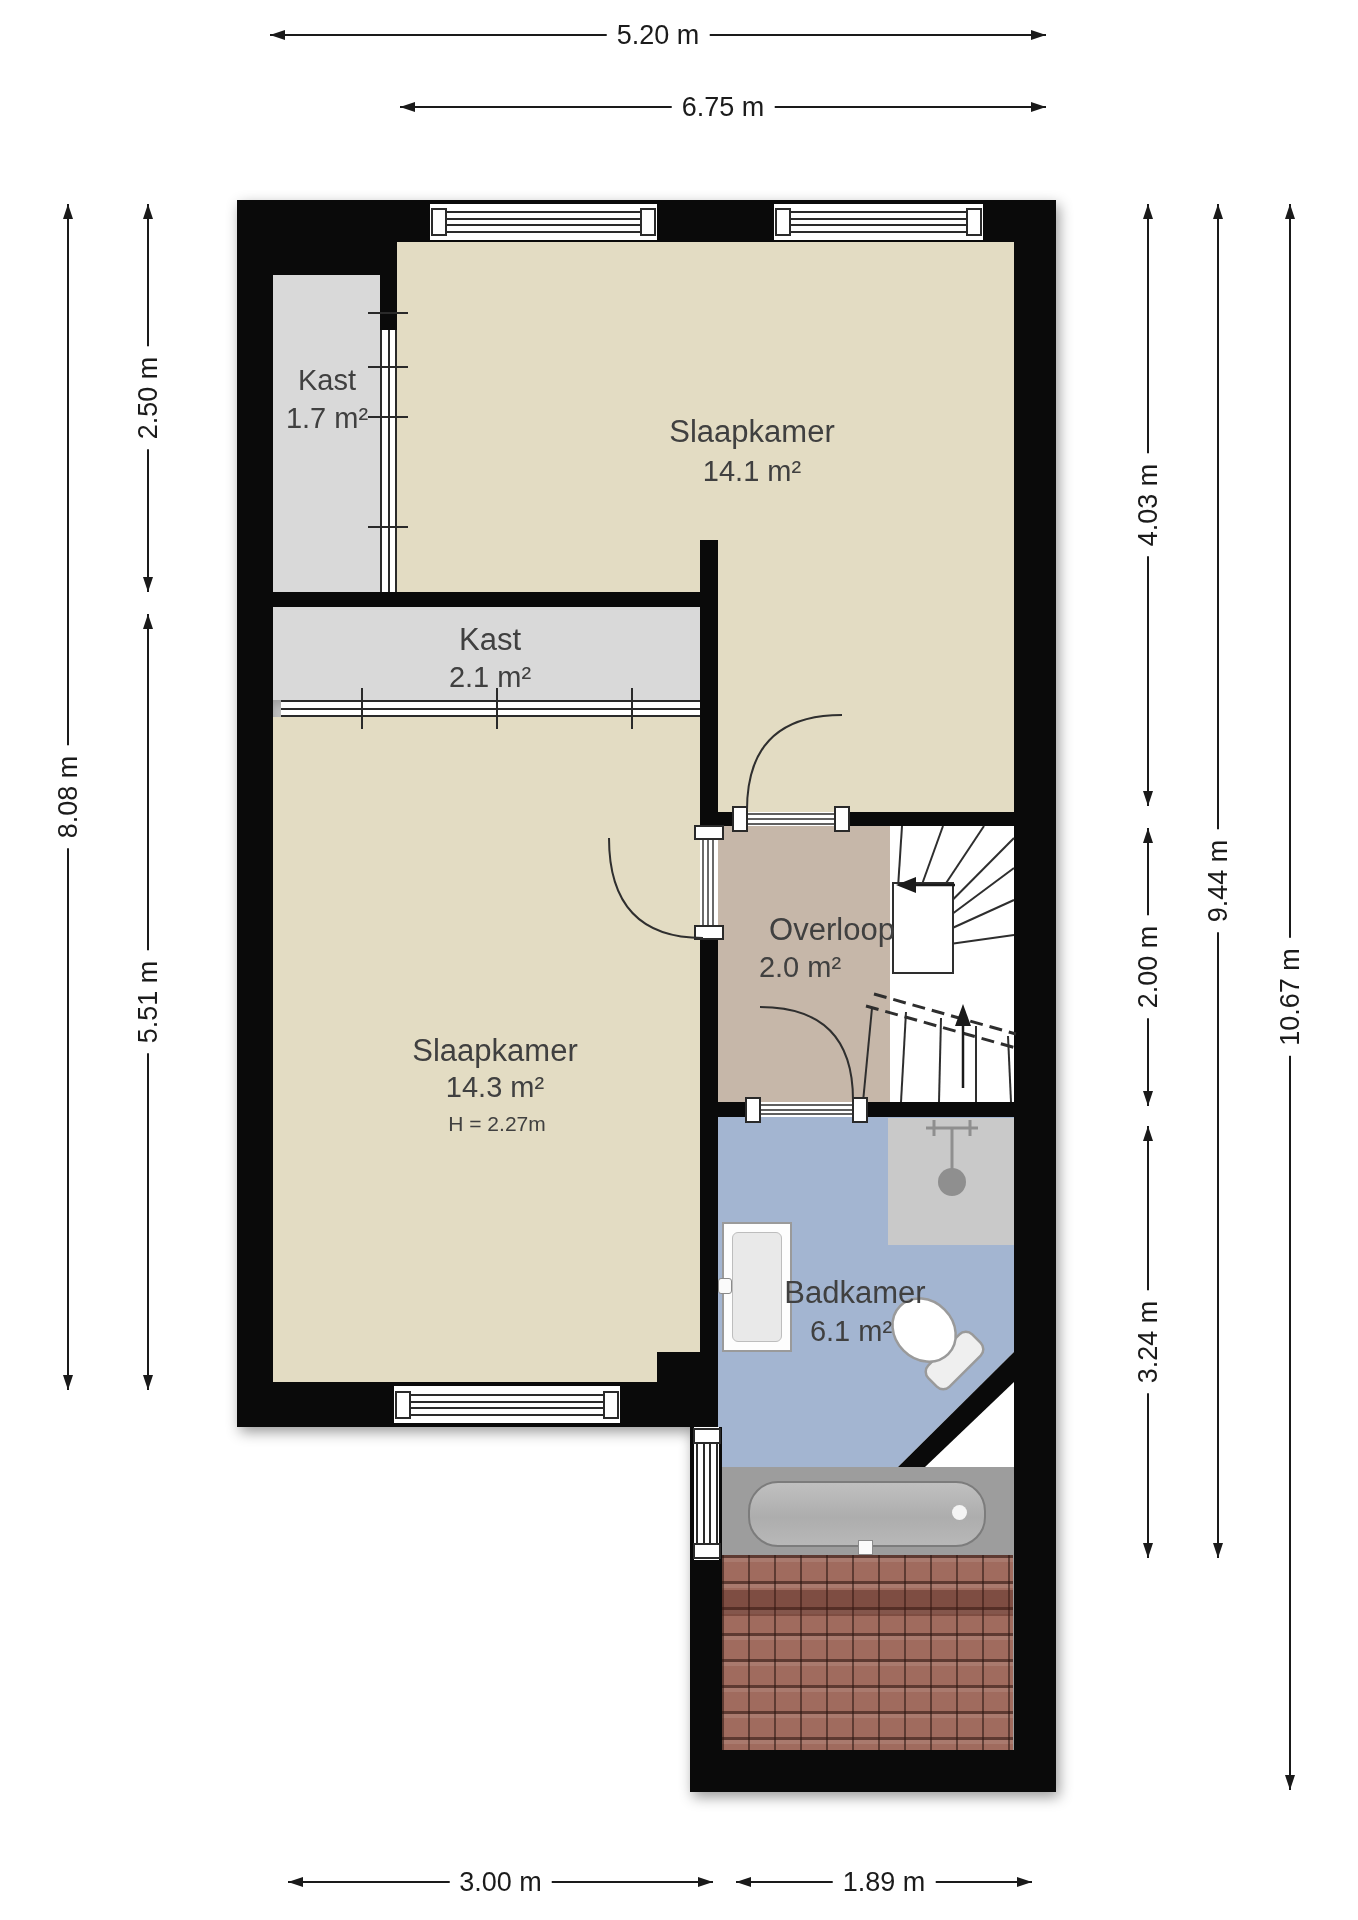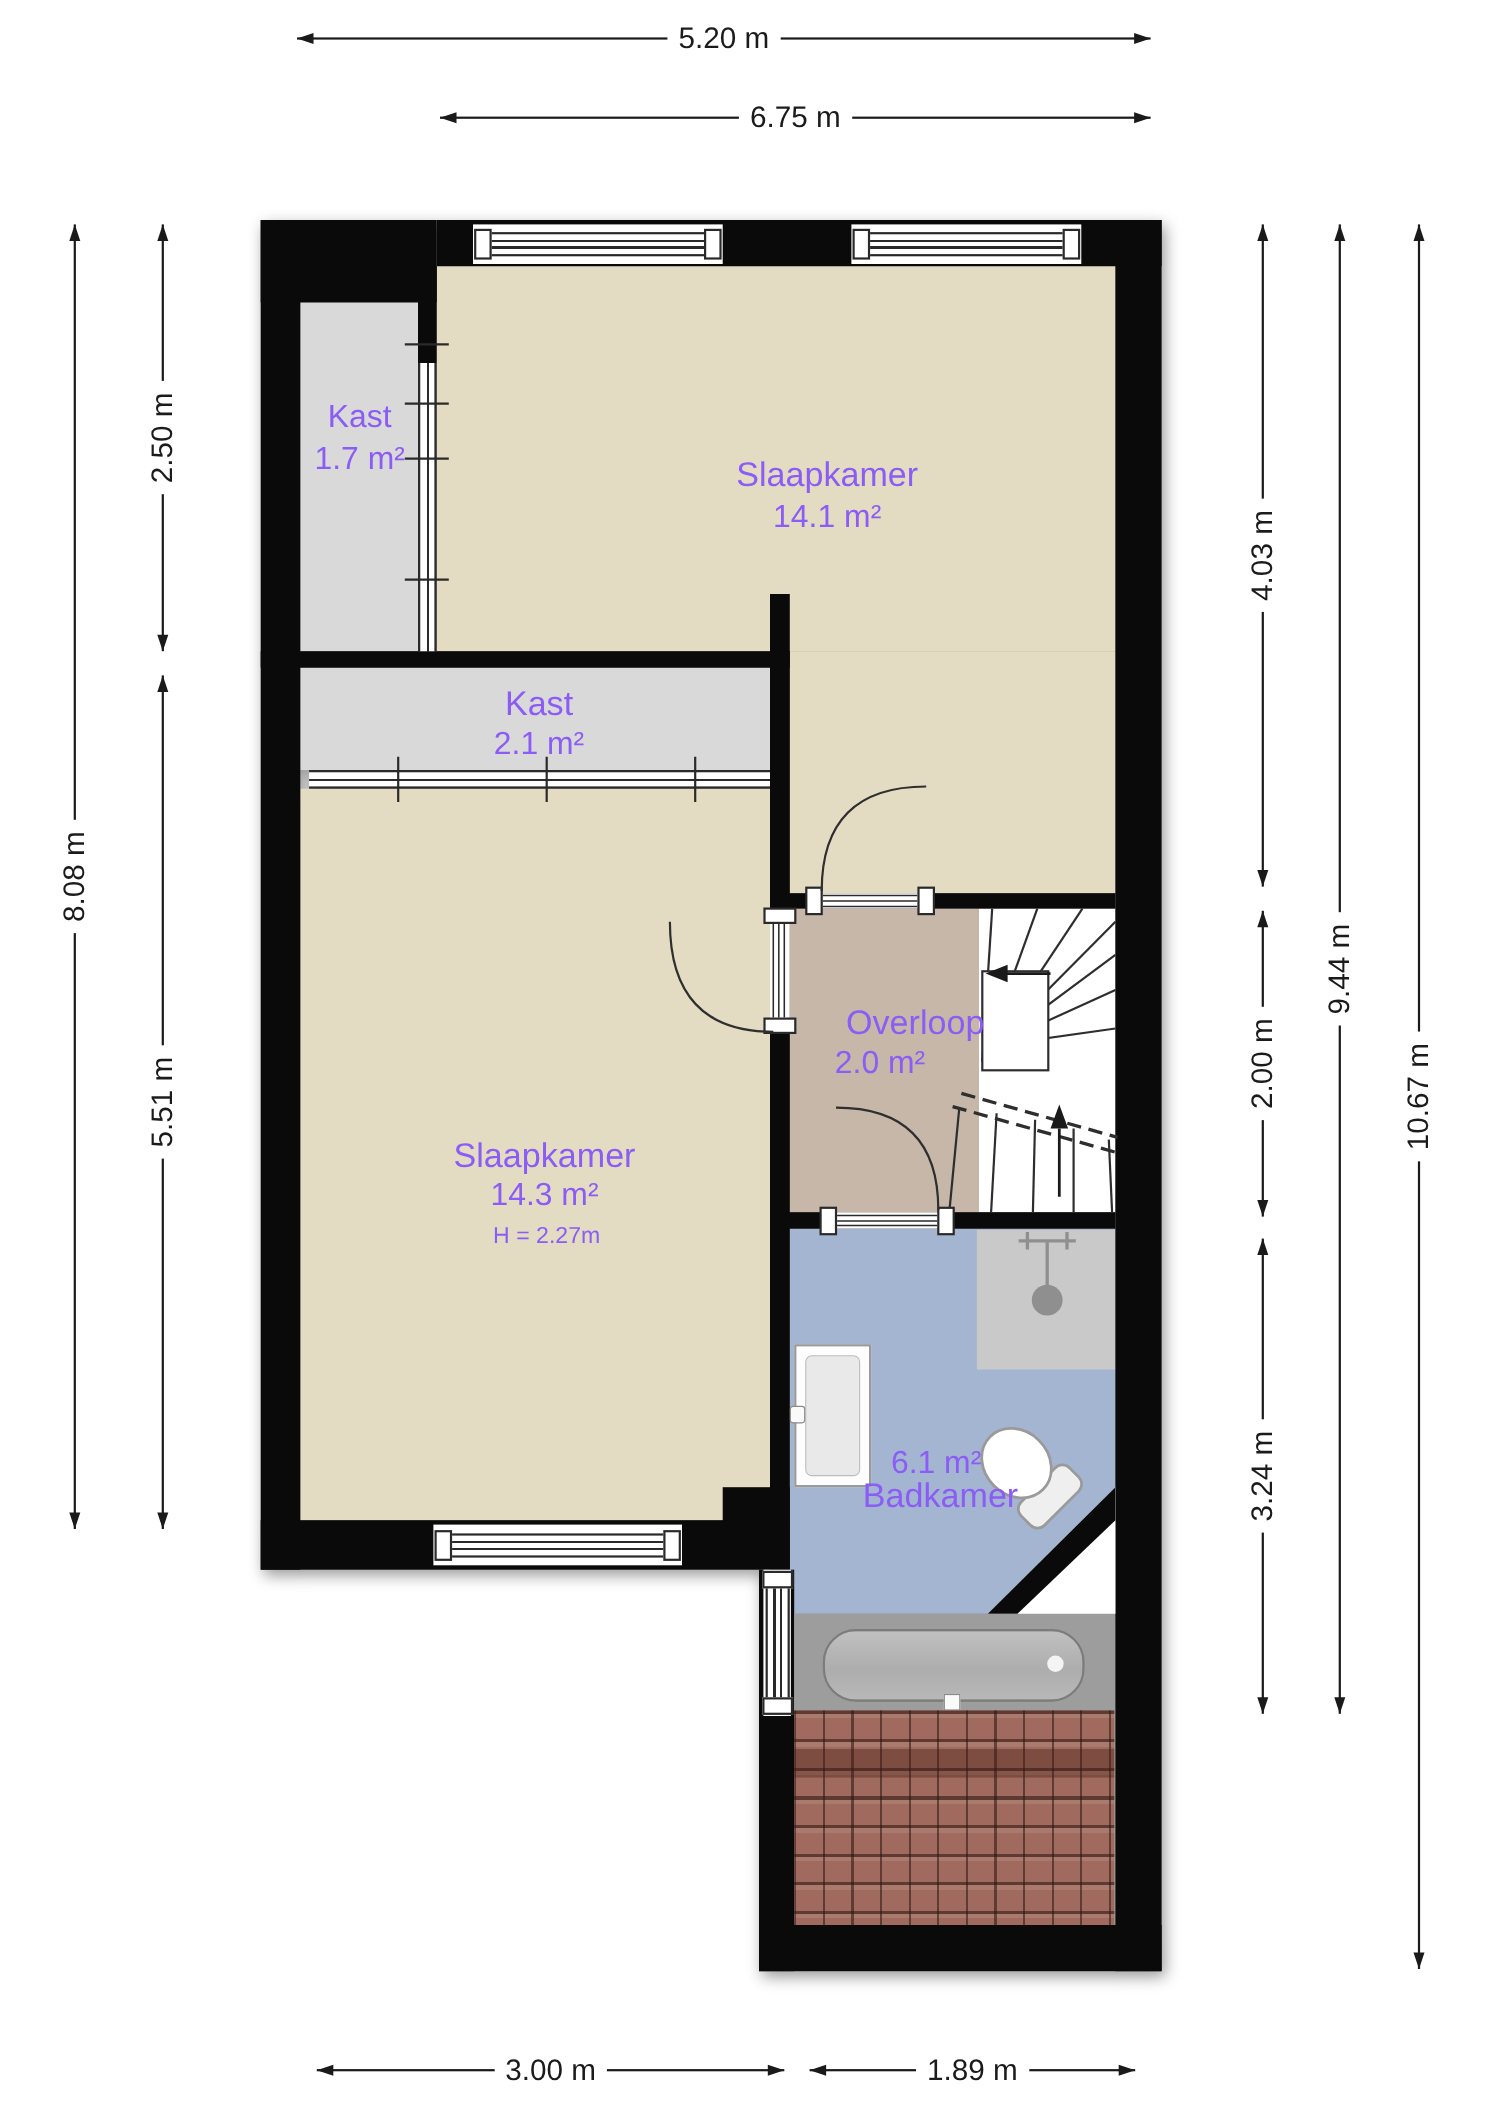--- a/index.html
+++ b/index.html
@@ -4,21 +4,21 @@
 <style>
   html,body{margin:0;padding:0;background:#fff;}
   .canvas{position:relative;width:1358px;height:1920px;background:#fff;overflow:hidden;
           font-family:"Liberation Sans",sans-serif;color:#1b1b1b;}
   .abs{position:absolute;}
   
   .building{position:absolute;inset:0;filter:drop-shadow(3px 5px 7px rgba(0,0,0,.40));}
   .wall{position:absolute;background:#0a0a0a;}
   .room{position:absolute;}
   .rlabel{position:absolute;transform:translate(-50%,-50%);white-space:nowrap;
-          text-align:center;color:#8b5cf6;}
+          text-align:center;color:#404040;}
   .rname{font-size:31px;}
   .rarea{font-size:29px;}
   .rsmall{font-size:21px;}
   
   .win{position:absolute;background:#fff;}
   .glz-h{position:absolute;left:16px;right:16px;top:50%;height:18px;transform:translateY(-50%);
          border-top:2px solid #2a2a2a;border-bottom:2px solid #2a2a2a;
          background:linear-gradient(to bottom,transparent 0 5px,#2a2a2a 5px 7px,transparent 7px 11px,#2a2a2a 11px 13px,transparent 13px);}
   .glz-v{position:absolute;top:16px;bottom:16px;left:50%;width:18px;transform:translateX(-50%);
          border-left:2px solid #2a2a2a;border-right:2px solid #2a2a2a;
@@ -271,17 +271,17 @@
     <div class="rlabel rname" style="left:490px;top:640px">Kast</div>
     <div class="rlabel rarea" style="left:490px;top:677px">2.1 m²</div>
 
     <div class="rlabel rname" style="left:495px;top:1051px">Slaapkamer</div>
     <div class="rlabel rarea" style="left:495px;top:1087px">14.3 m²</div>
     <div class="rlabel rsmall" style="left:497px;top:1124px">H = 2.27m</div>
 
     <div class="rlabel rname" style="left:832px;top:930px">Overloop</div>
     <div class="rlabel rarea" style="left:800px;top:967px">2.0 m²</div>
 
-    <div class="rlabel rname" style="left:855px;top:1360px">Badkamer</div>
+    <div class="rlabel rname" style="left:855px;top:1293px">Badkamer</div>
     <div class="rlabel rarea" style="left:851px;top:1331px">6.1 m²</div>
 
   </div>
 </div>
 
 </body></html>

